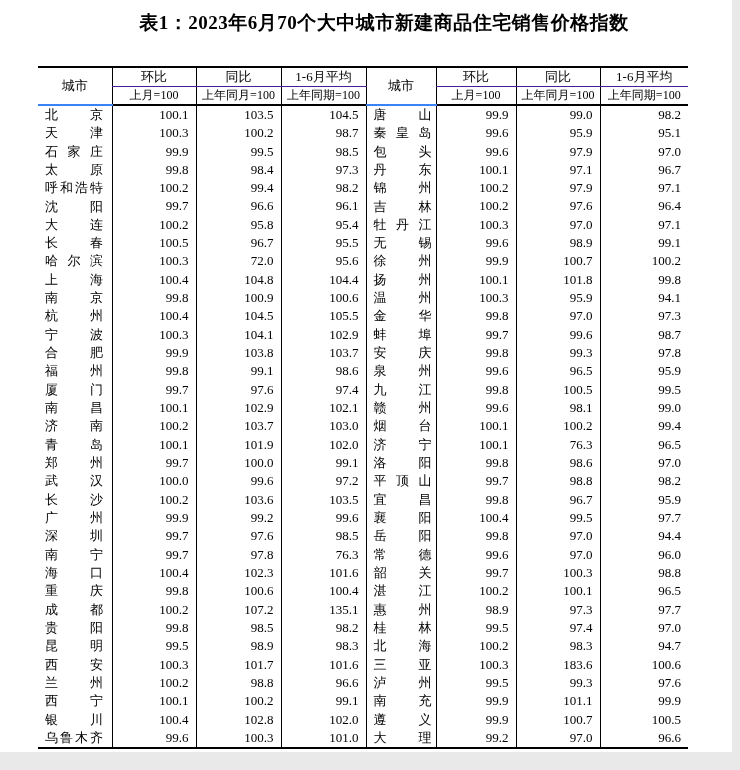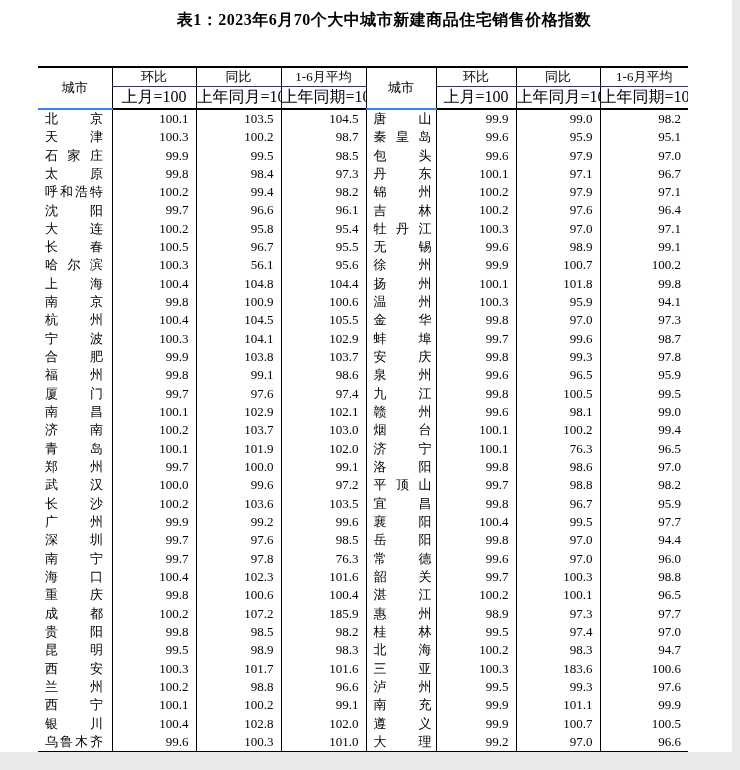--- a/index.html
+++ b/index.html
@@ -13,21 +13,21 @@
   .page {
     position: absolute; left: 0; top: 0;
     width: 732px; height: 752px;
     background: #ffffff;
     overflow: hidden;
   }
   .title {
     margin-top: 10px;
     text-align: center;
     font-weight: bold;
-    font-size: 16px;
+    font-size: 19px;
     letter-spacing: 0.5px;
     padding-left: 36px;
   }
   table.price-table {
     position: absolute;
     left: 38px; top: 66px;
     width: 650px;
     border-collapse: collapse;
     table-layout: fixed;
     border-top: 2px solid #000;
@@ -37,21 +37,21 @@
     border-left: 1.5px solid #000;
     padding: 0;
     font-weight: normal;
     overflow: hidden;
     white-space: nowrap;
   }
   table.price-table .first { border-left: none; }
   thead th { text-align: center; vertical-align: middle; }
   thead tr.main th { height: 19px; font-size: 13px; border-bottom: 1px solid #4c1d95; }
   thead tr.main th.cityhead { border-bottom: 2px solid #3b82f6; font-family: Liberation Mono, monospace; }
-  thead tr.sub th { height: 18px; font-size: 16px; border-bottom: 2px solid #000; }
+  thead tr.sub th { height: 18px; font-size: 12px; border-bottom: 2px solid #000; }
   tbody td { height: 18.34px; font-size: 13px; vertical-align: middle; }
   tbody td.num { text-align: right; padding-right: 7px; }
   tbody td.city { text-align: left; padding-left: 7px; }
   .cname {
     display: inline-flex;
     justify-content: space-between;
     width: 58px;
     vertical-align: middle;
   }
   .cname span { display: inline-block; }
@@ -227,21 +227,21 @@
           <td class="num">98.9</td>
           <td class="num">99.1</td>
         </tr>
         <tr>
           <td class="city first"><span class="cname">
               <span>哈</span>
               <span>尔</span>
               <span>滨</span>
             </span></td>
           <td class="num">100.3</td>
-          <td class="num">56.1</td>
+          <td class="num">72.0</td>
           <td class="num">95.6</td>
           <td class="city"><span class="cname">
               <span>徐</span>
               <span>州</span>
             </span></td>
           <td class="num">99.9</td>
           <td class="num">100.7</td>
           <td class="num">100.2</td>
         </tr>
         <tr>
@@ -533,21 +533,21 @@
           <td class="num">100.1</td>
           <td class="num">96.5</td>
         </tr>
         <tr>
           <td class="city first"><span class="cname">
               <span>成</span>
               <span>都</span>
             </span></td>
           <td class="num">100.2</td>
           <td class="num">107.2</td>
-          <td class="num">185.9</td>
+          <td class="num">135.1</td>
           <td class="city"><span class="cname">
               <span>惠</span>
               <span>州</span>
             </span></td>
           <td class="num">98.9</td>
           <td class="num">97.3</td>
           <td class="num">97.7</td>
         </tr>
         <tr>
           <td class="city first"><span class="cname">

